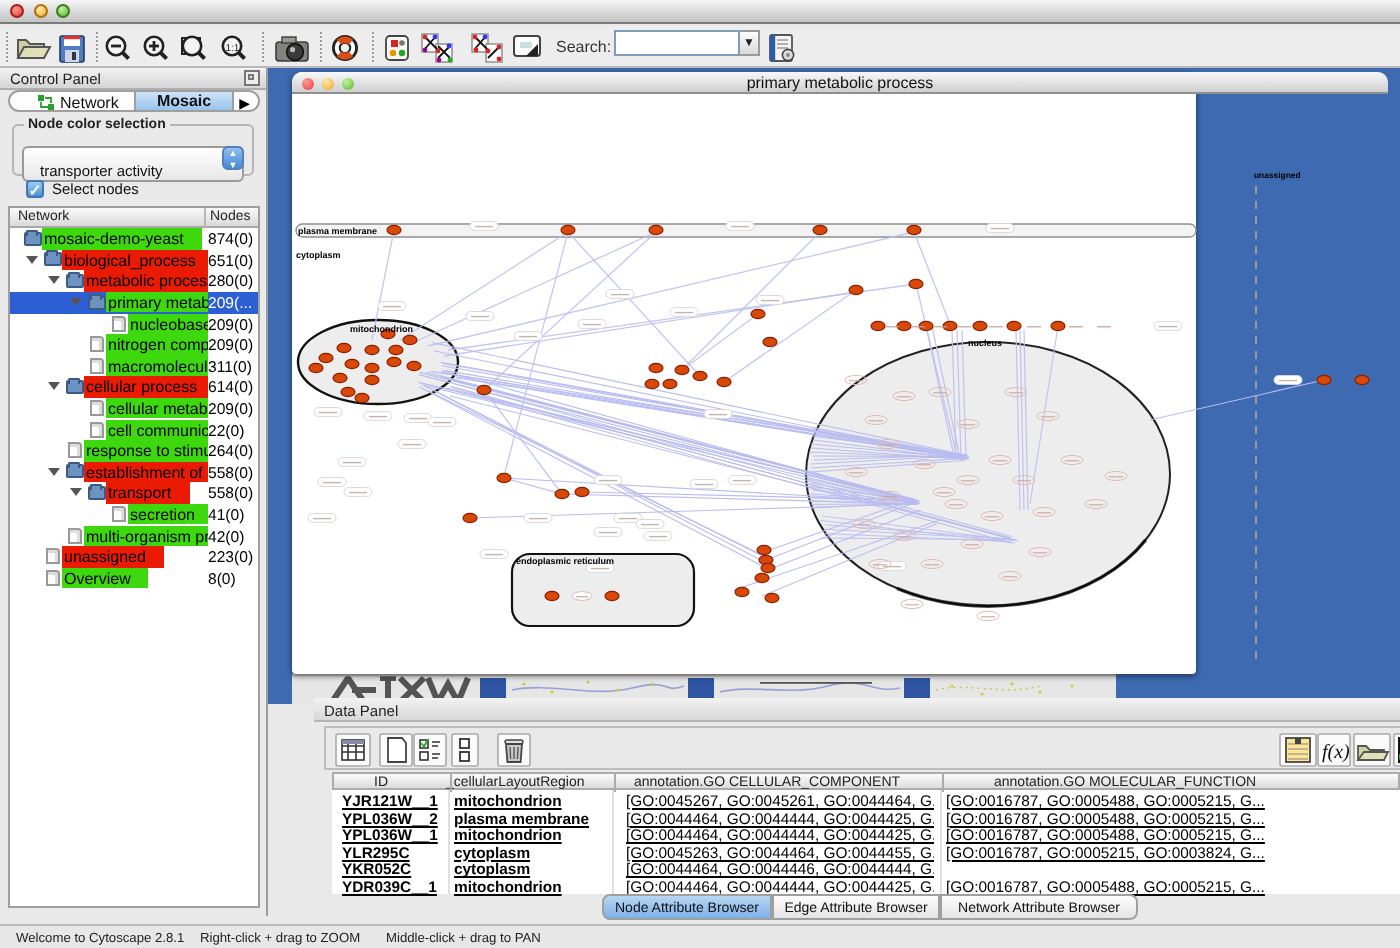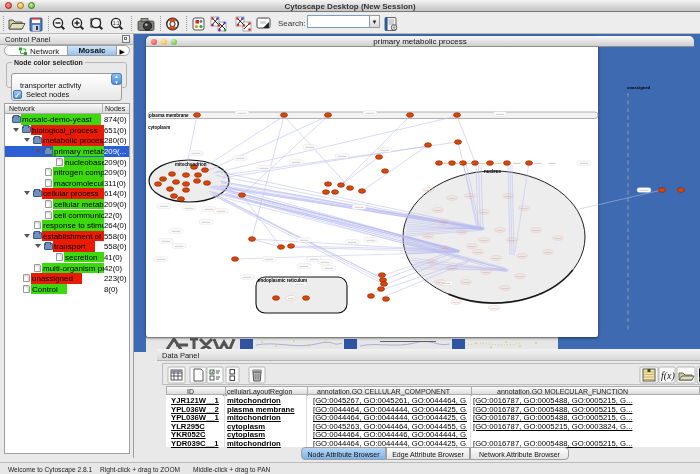--- a/index.html
+++ b/index.html
@@ -37,21 +37,21 @@
   background:#fdfdfd; border:1px solid #9f9f9f; border-radius:6px; overflow:hidden; }
 #tab-mosaic { position:absolute; left:62px; top:0; width:50px; height:11px;
   background:linear-gradient(#cfe4f7,#8cbcec); border-left:1px solid #9f9f9f; border-right:1px solid #9f9f9f;
   font-size:8px; font-weight:bold; color:#111; text-align:center; line-height:10px; }
 #tab-net-label { position:absolute; left:25px; top:0px; font-size:8px; color:#111; line-height:11px; }
 #tab-arrow { position:absolute; right:4px; top:1.5px; font-size:7px; color:#000; }
 #groupbox { position:absolute; left:6px; top:28px; width:121px; height:26px;
   border:1px solid #b5b5b5; border-radius:3px; }
 #groupbox .gl { position:absolute; left:5px; top:-4px; background:#e9e9e9; padding:0 2px;
   font-size:7px; font-weight:bold; color:#222; }
-#dropdown { position:absolute; left:11px; top:39px; width:111px; height:28px;
+#dropdown { position:absolute; left:11px; top:39px; width:111px; height:18px;
   background:linear-gradient(#ffffff,#e7e7e7); border:1px solid #9a9a9a; border-radius:3px;
   font-size:7.5px; color:#111; padding:7px 0 0 8px; }
 #dropdown .stepper { position:absolute; right:-1px; top:-1px; width:11px; height:12px;
   background:linear-gradient(#8fc0f0,#4a8ad8); border-radius:3px; border:1px solid #5580b5;
   color:#fff; font-size:4.5px; text-align:center; line-height:5.5px; }
 #checkbox { position:absolute; left:13px; top:56px; width:9px; height:9px;
   background:linear-gradient(#9ecbf5,#4e93dd); border:1px solid #4576ad; border-radius:2px;
   color:#fff; font-size:8px; line-height:9px; text-align:center; font-weight:bold; }
 #checklabel { position:absolute; left:26px; top:56px; font-size:7.5px; color:#111; }
 #treebox { position:absolute; left:4px; top:69px; width:126px; height:351px;
@@ -113,21 +113,20 @@
   border-top:1px solid #bbb; font-size:6.6px; color:#222; }
 #statusbar span { position:absolute; top:3px; }
 </style>
 </head>
 <body>
 <div id="app">
   <div id="titlebar" class="abs">
     <div class="light" style="left:5px;  background:radial-gradient(circle at 35% 30%, #ff9a93, #e24138); border:0.5px solid #a52019;"></div>
     <div class="light" style="left:16.5px; background:radial-gradient(circle at 35% 30%, #ffe9a8, #f0a828); border:0.5px solid #ad7210;"></div>
     <div class="light" style="left:28px; background:radial-gradient(circle at 35% 30%, #c4f2a0, #54b52e); border:0.5px solid #3d7a1c;"></div>
-    <div class="t">Cytoscape Desktop (New Session)</div>
   </div>
 
   <div id="toolbar" class="abs">
     <div class="sep" style="left:3px"></div>
     <div class="sep" style="left:48px"></div>
     <div class="sep" style="left:131px"></div>
     <div class="sep" style="left:160px"></div>
     <div class="sep" style="left:186px"></div>
     <div id="tbicons">
         <svg width="700" height="21" viewBox="0 0 700 21" style="position:absolute;left:0;top:0">
@@ -307,21 +306,21 @@
             <div class="hl g" style="left:37px;max-width:62px;">multi-organism pro</div>
             <div class="val" style="color:#000">42(0)</div>
           </div>
       <div class="trow" style="top:169.2px;">
             <div class="file" style="left:18px"></div>
             <div class="hl r" style="left:26px;max-width:73px;">unassigned</div>
             <div class="val" style="color:#000">223(0)</div>
           </div>
       <div class="trow" style="top:179.8px;">
             <div class="file" style="left:18px"></div>
-            <div class="hl g" style="left:26px;max-width:73px;">Control</div>
+            <div class="hl g" style="left:26px;max-width:73px;">Overview</div>
             <div class="val" style="color:#000">8(0)</div>
           </div>
       </div>
     </div>
   </div>
 
   <div id="mdi" class="abs">
     <div id="fragstrip">
         <svg width="412" height="15" viewBox="0 0 412 15" style="position:absolute;left:0;top:0">
 <rect x="0" y="0" width="412" height="15" fill="#e6e6e6"></rect>

